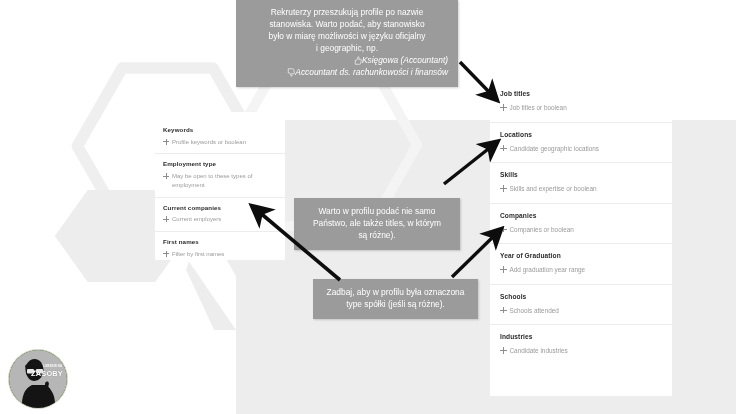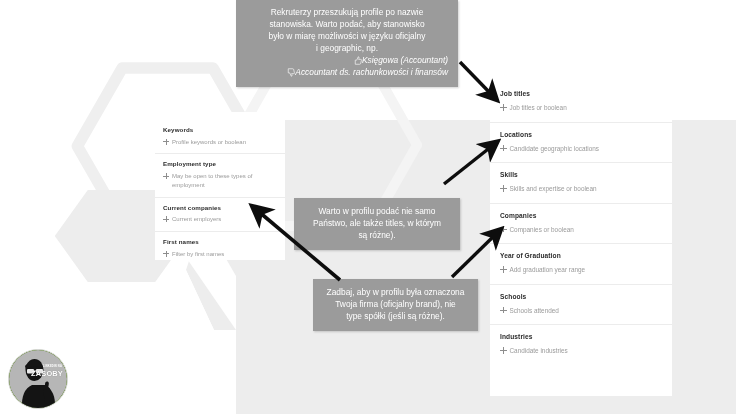--- a/index.html
+++ b/index.html
@@ -333,21 +333,20 @@
   </div>
 
   <div class="callout" id="callout-location">
     <span class="callout-line">Warto w profilu podać nie samo</span>
     <span class="callout-line">Państwo, ale także titles, w którym</span>
     <span class="callout-line">są różne).</span>
   </div>
 
   <div class="callout" id="callout-company">
     <span class="callout-line">Zadbaj, aby w profilu była oznaczona</span>
-    <span class="callout-line">Twoja firma (oficjalny brand), nie</span>
     <span class="callout-line">type spółki (jeśli są różne).</span>
   </div>
 
   <svg class="arrows" viewBox="0 0 736 414" xmlns="http://www.w3.org/2000/svg">
     <defs>
       <marker id="ah" viewBox="0 0 12 12" refX="6" refY="6" markerWidth="7" markerHeight="7" orient="auto-start-reverse">
         <path d="M 0 0 L 12 6 L 0 12 L 3.2 6 Z" fill="#0d0d0d"></path>
       </marker>
     </defs>
 

